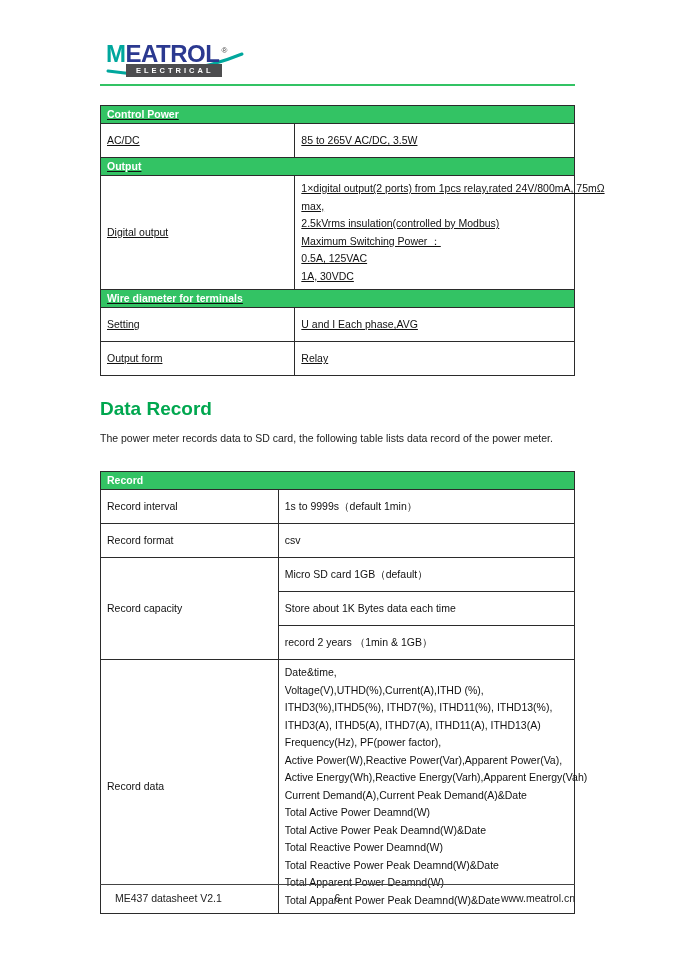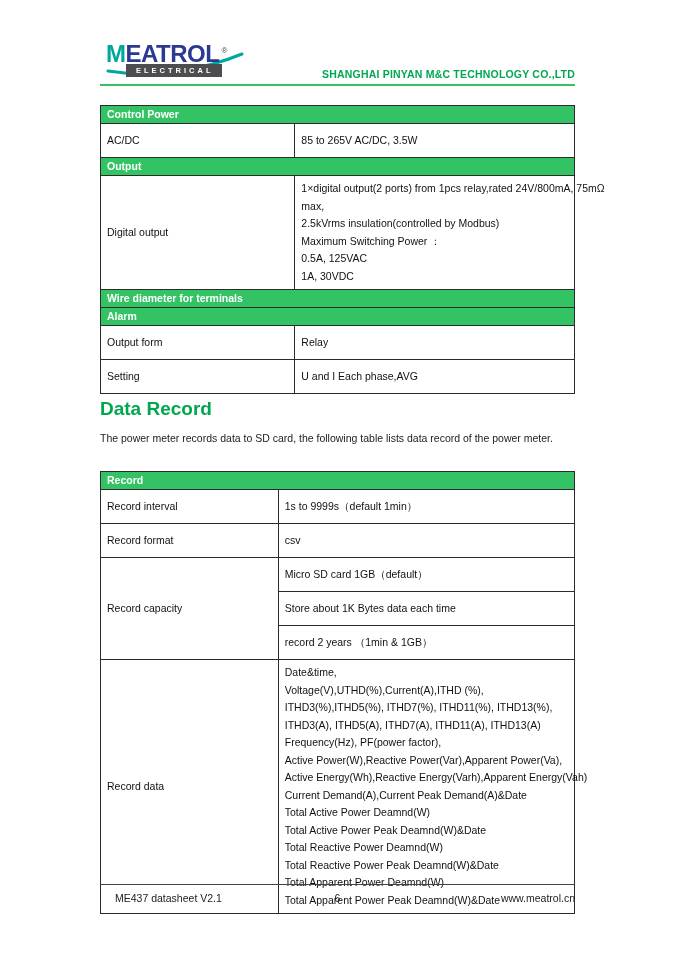--- a/index.html
+++ b/index.html
@@ -35,21 +35,21 @@
     letter-spacing:0.2px;
   }
 
   
   table { border-collapse:collapse; table-layout:fixed; width:475px; font-size:10.5px; color:#111; }
   td { border:1px solid var(--border_dark); padding:10px 6px; vertical-align:middle; line-height:13px; }
   tr.sec td {
     background:var(--green_bar); color:#ffffff; font-weight:bold;
     padding:2px 6px; border:1px solid var(--border_dark); line-height:13px;
   }
-  .spec { position:absolute; left:100px; top:105px; }
+  .spec { position:absolute; left:100px; top:105px;text-decoration:underline; }
   .spec .c1 { width:41%; }
   .rec  { position:absolute; left:100px; top:471px; }
   .rec .c1 { width:37.5%; }
   td.multiline { padding:4px 6px;margin-top:42px; }
   .ln { line-height:17.5px; white-space:nowrap; }
 
   
   .dr-title {
     position:absolute; left:100px; top:398px;
     font-size:19px; font-weight:bold; color:var(--green_text);
@@ -76,21 +76,20 @@
 <div class="page">
 
   <div class="header">
     <div class="logo">
       <div class="logo-text"><span class="logo-m">M</span><span class="logo-rest">EATROL</span><span class="logo-reg">®</span></div>
       <svg class="logo-swoosh" width="140" height="28" viewBox="0 0 140 28">
         <path d="M2 21 C 45 28 95 21 136 4" fill="none" stroke="var(--logo_teal)" stroke-width="3" stroke-linecap="round"></path>
       </svg>
       <div class="logo-bar">ELECTRICAL</div>
     </div>
-    <div class="company">SHANGHAI PINYAN M&amp;C TECHNOLOGY CO.,LTD</div>
   </div>
 
   <table class="spec">
     <colgroup>
         <col class="c1">
         <col class="c2">
       </colgroup>
     <tbody>
       <tr class="sec">
         <td colspan="2">Control Power</td>
@@ -109,30 +108,27 @@
           <div class="ln">max,</div>
           <div class="ln">2.5kVrms insulation(controlled by Modbus)</div>
           <div class="ln">Maximum Switching Power ：</div>
           <div class="ln">0.5A, 125VAC</div>
           <div class="ln">1A, 30VDC</div>
         </td>
       </tr>
       <tr class="sec">
         <td colspan="2">Wire diameter for terminals</td>
       </tr>
-      <tr class="sec">
-        <td colspan="2">Alarm</td>
+      <tr>
+        <td>Setting</td>
+        <td>U and I Each phase,AVG</td>
       </tr>
       <tr>
         <td>Output form</td>
         <td>Relay</td>
-      </tr>
-      <tr>
-        <td>Setting</td>
-        <td>U and I Each phase,AVG</td>
       </tr>
     </tbody>
   </table>
 
   <div class="dr-title">Data Record</div>
   <div class="dr-intro">The power meter records data to SD card, the following table lists data record of the power meter.</div>
 
   <table class="rec">
     <colgroup>
         <col class="c1">

